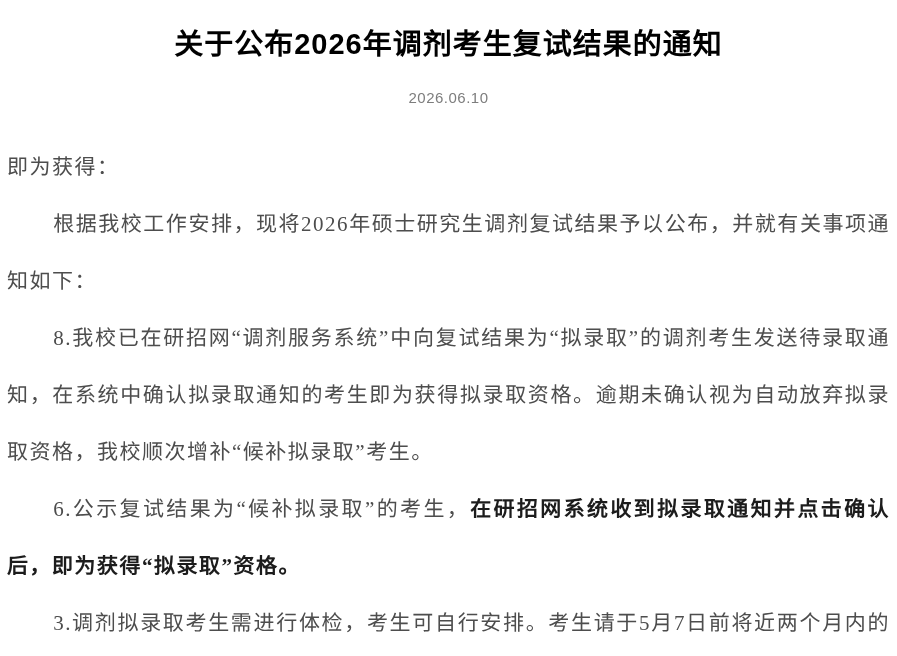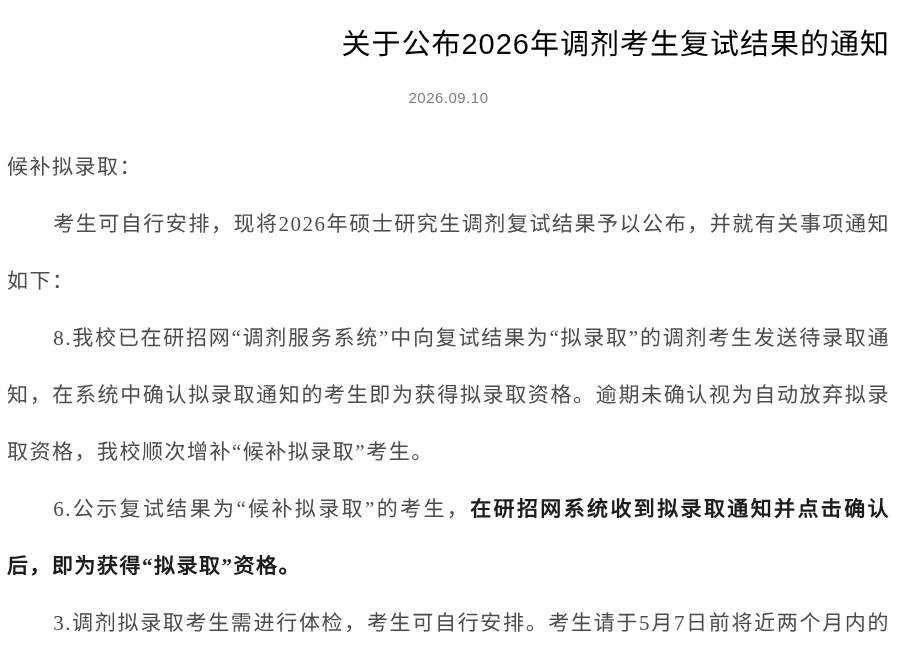--- a/index.html
+++ b/index.html
@@ -12,24 +12,24 @@
   }
 
   .doc {
     width: 897px;
     height: 656px;
     padding: 26px 7px 0 7px;
     background: #ffffff;
   }
 
   .doc-title {
-    text-align: right;
+    text-align: center;
     font-family: "Liberation Sans", sans-serif;
     font-size: 29px;
-    font-weight: 400;
+    font-weight: 700;
     color: #000000;
     letter-spacing: 1px;
     line-height: 36px;
   }
 
   .doc-date {
     text-align: center;
     font-family: "Liberation Sans", sans-serif;
     font-size: 15px;
     color: #7d7d7d;
@@ -56,27 +56,27 @@
     color: #1c1c1c;
   }
 </style>
 </head>
 <body>
 
 <div class="doc">
 
   <h1 class="doc-title">关于公布2026年调剂考生复试结果的通知</h1>
 
-  <div class="doc-date">2026.09.10</div>
+  <div class="doc-date">2026.06.10</div>
 
   <div class="doc-body">
 
-    <p>候补拟录取：</p>
+    <p>即为获得：</p>
 
-    <p class="indent">考生可自行安排，现将2026年硕士研究生调剂复试结果予以公布，并就有关事项通知如下：</p>
+    <p class="indent">根据我校工作安排，现将2026年硕士研究生调剂复试结果予以公布，并就有关事项通知如下：</p>
 
     <p class="indent">8.我校已在研招网“调剂服务系统”中向复试结果为“拟录取”的调剂考生发送待录取通知，在系统中确认拟录取通知的考生即为获得拟录取资格。逾期未确认视为自动放弃拟录取资格，我校顺次增补“候补拟录取”考生。</p>
 
     <p class="indent"><span>6.公示复试结果为“候补拟录取”的考生，</span><span class="emphasis">在研招网系统收到拟录取通知并点击确认后，即为获得“拟录取”资格。</span></p>
 
     <p class="indent">3.调剂拟录取考生需进行体检，考生可自行安排。考生请于5月7日前将近两个月内的体检</p>
 
   </div>
 </div>
 

